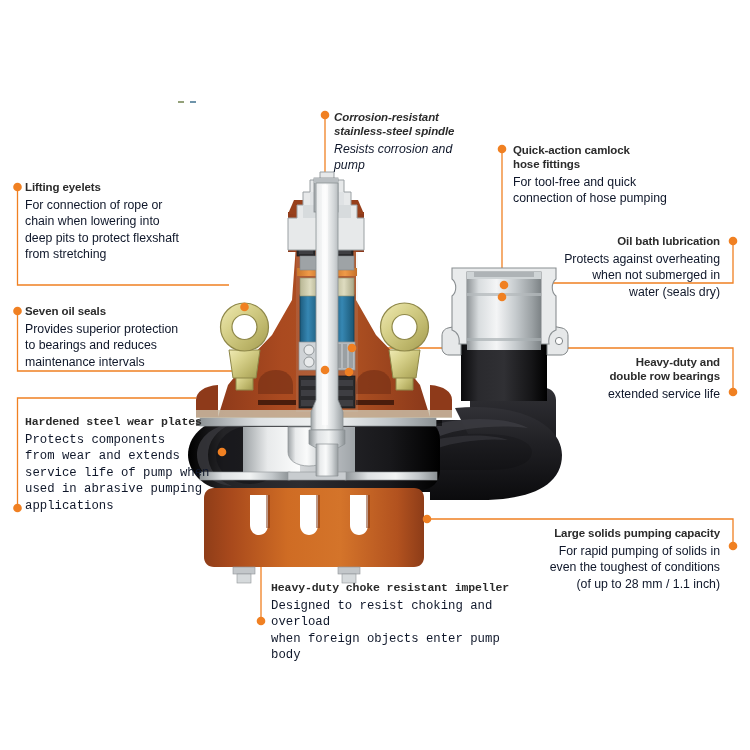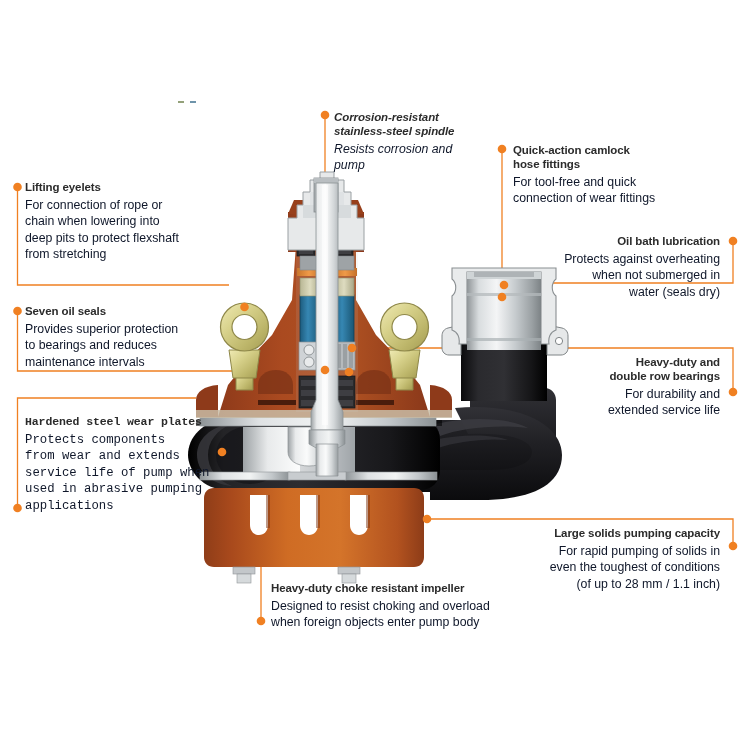--- a/index.html
+++ b/index.html
@@ -393,54 +393,53 @@
     </div>
   </div>
 
   <div class="callout align-left" style="left:513px; top:143px; width:200px;">
     <div class="c-title">
       <div>Quick-action camlock</div>
       <div>hose fittings</div>
     </div>
     <div class="c-body">
       <div>For tool-free and quick</div>
-      <div>connection of wear fittings</div>
+      <div>connection of hose pumping</div>
     </div>
   </div>
 
   <div class="callout align-right" style="left:505px; top:234px; width:215px;">
     <div class="c-title">Oil bath lubrication</div>
     <div class="c-body">
       <div>Protects against overheating</div>
       <div>when not submerged in</div>
       <div>water (seals dry)</div>
     </div>
   </div>
 
   <div class="callout align-right" style="left:505px; top:355px; width:215px;">
     <div class="c-title">
       <div>Heavy-duty and</div>
       <div>double row bearings</div>
     </div>
     <div class="c-body">
-      <div>For durability and</div>
       <div>extended service life</div>
     </div>
   </div>
 
   <div class="callout align-right" style="left:490px; top:526px; width:230px;">
     <div class="c-title">Large solids pumping capacity</div>
     <div class="c-body">
       <div>For rapid pumping of solids in</div>
       <div>even the toughest of conditions</div>
       <div>(of up to 28 mm / 1.1 inch)</div>
     </div>
   </div>
 
-  <div class="callout align-left" style="left:271px; top:581px; width:260px;">
+  <div class="callout align-left" style="left:271px; top:581px; width:260px;font-family:Liberation Mono, monospace;">
     <div class="c-title">Heavy-duty choke resistant impeller</div>
     <div class="c-body">
       <div>Designed to resist choking and overload</div>
       <div>when foreign objects enter pump body</div>
     </div>
   </div>
 
 </div>
 
 </body></html>

